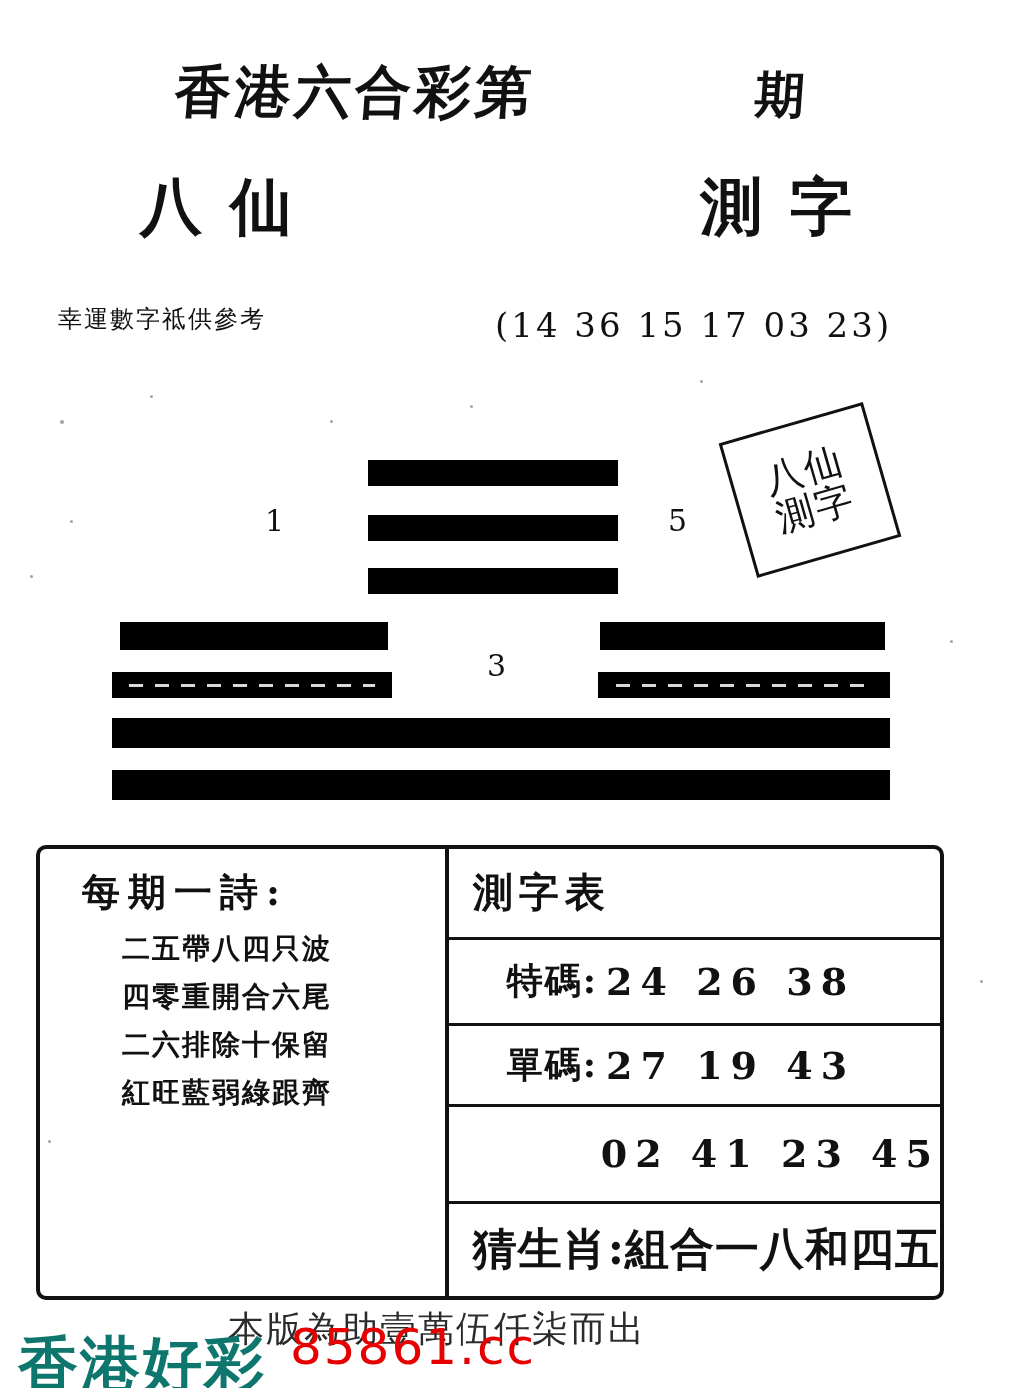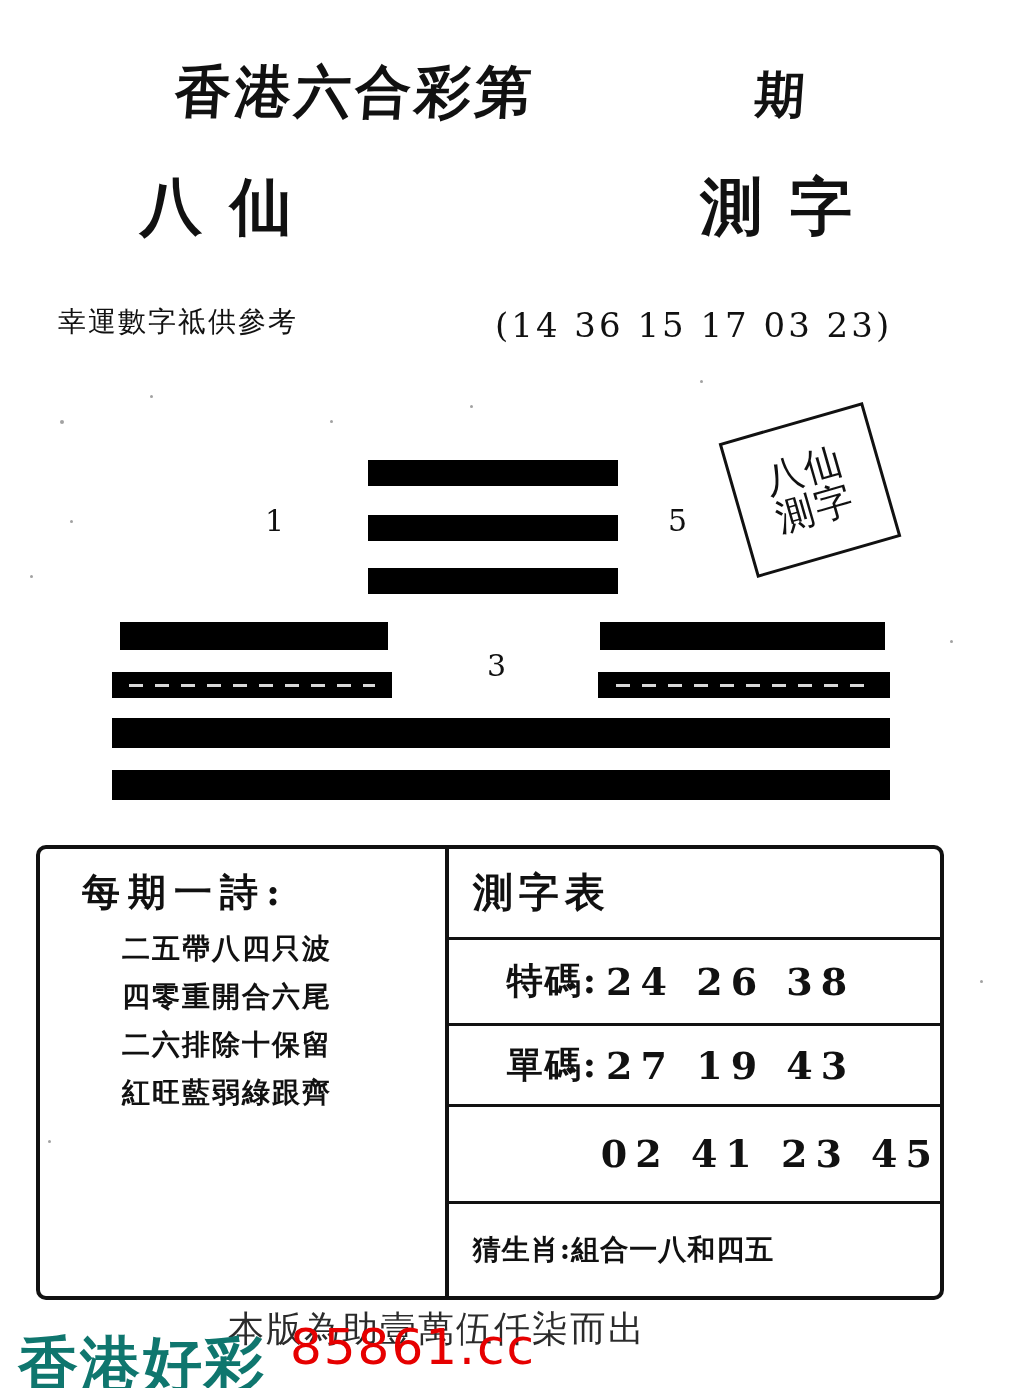--- a/index.html
+++ b/index.html
@@ -58,21 +58,21 @@
     font-size: 62px;
     font-weight: bold;
     letter-spacing: 28px;
     font-family: "DejaVu Serif", serif;
   }
 
   .lucky-label {
     position: absolute;
     left: 58px;
     top: 303px;
-    font-size: 28px;
+    font-size: 24px;
     letter-spacing: 2px;
   }
   .lucky-numbers {
     position: absolute;
     left: 495px;
     top: 305px;
     font-size: 34px;
     letter-spacing: 3px;
     white-space: nowrap;
   }
@@ -189,21 +189,21 @@
     font-size: 38px;
     font-weight: bold;
     letter-spacing: 8px;
     margin-left: 8px;
     white-space: nowrap;
   }
   .r-nums.indent {
     margin-left: 128px;
   }
   .r-zodiac {
-    font-size: 28px;
+    font-size: 44px;
     font-weight: bold;
     letter-spacing: 1px;
     white-space: nowrap;
   }
 
   
   .footer-note {
     position: absolute;
     left: 228px;
     top: 1305px;

